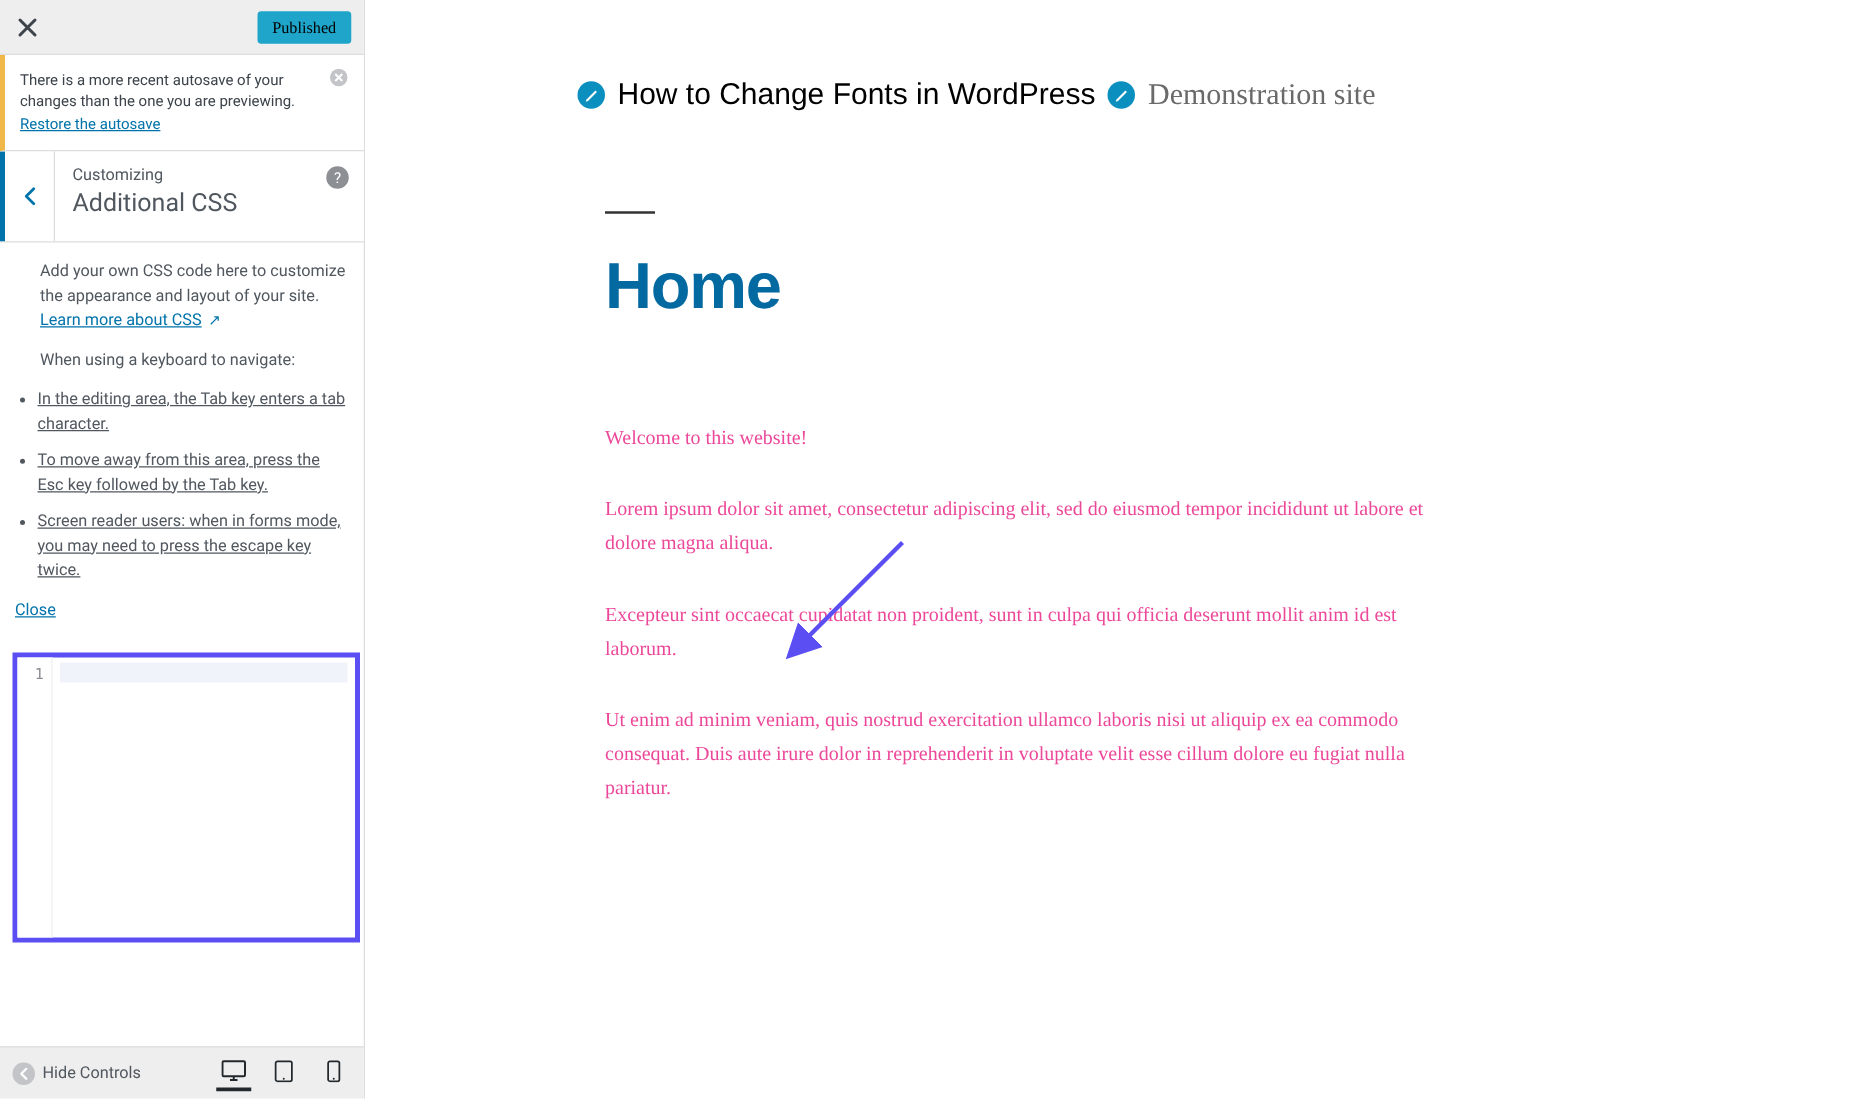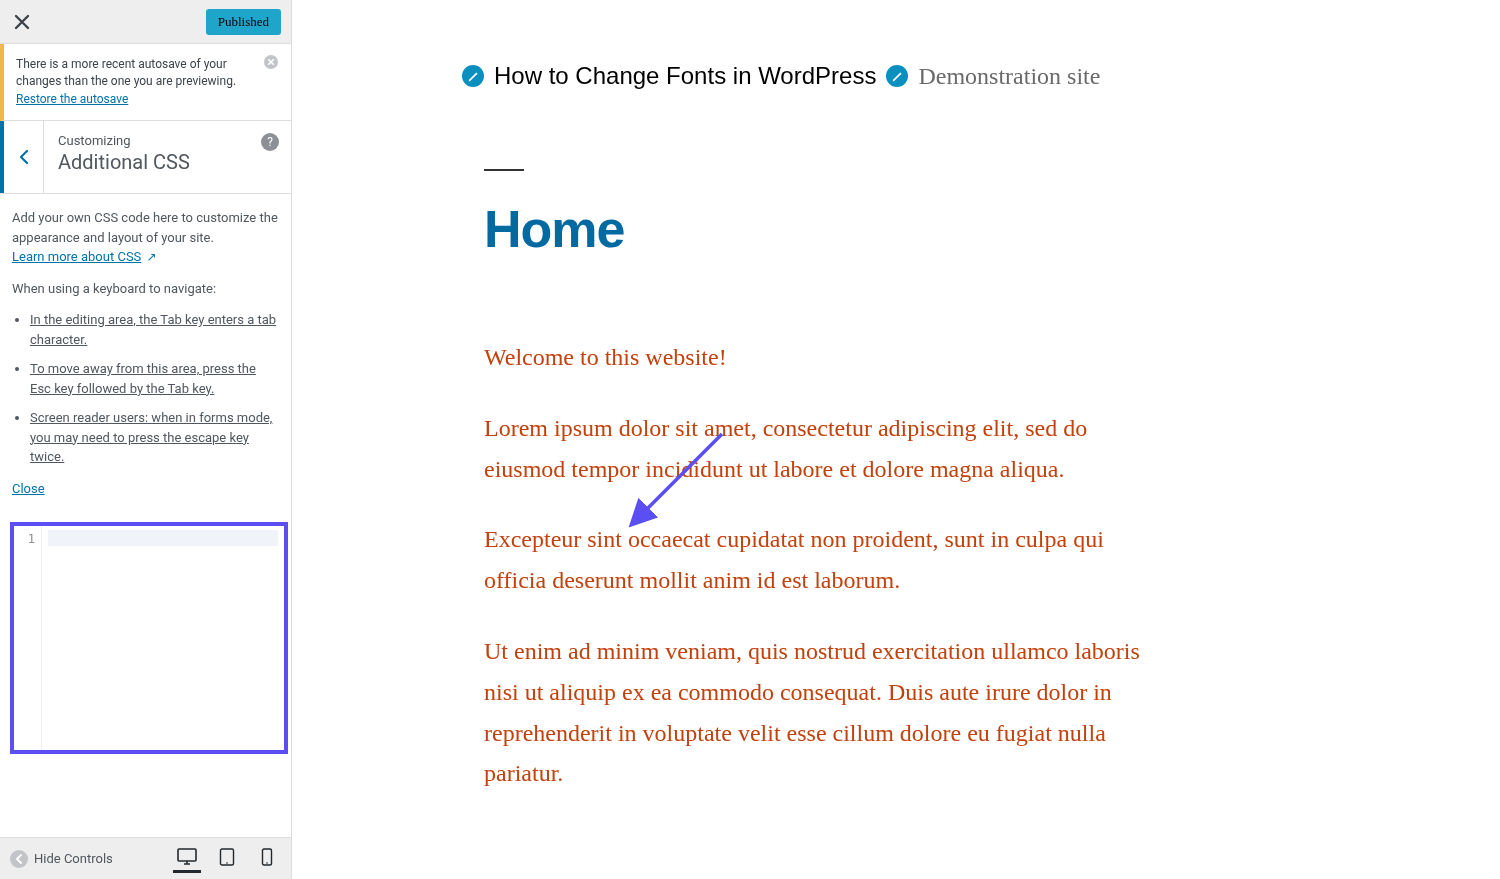--- a/index.html
+++ b/index.html
@@ -17,21 +17,21 @@
   .notice a { color: #0073aa; text-decoration: underline; }
 
   .section-header { display: flex; border-bottom: 1px solid #ddd; background: #fff; }
   .back-btn { width: 44px; min-width:44px; height: 72px; display: flex; align-items: center; justify-content: center; border-right: 1px solid #ddd; border-left: 4px solid #0073aa; cursor: pointer; color: #0073aa; font-size: 18px; }
   .section-titles { padding: 12px 14px; flex: 1; position: relative; }
   .section-eyebrow { font-size: 13px; color: #50575e; margin-bottom: 2px; }
   .section-title { font-size: 20px; font-weight: 400; color: #50575e; }
   .help-btn { position: absolute; top: 12px; right: 12px; width: 18px; height: 18px; border-radius: 50%; background: #8c8f94; color: #fff; font-size: 12px; display: flex; align-items: center; justify-content: center; cursor: pointer; }
 
   .help-body { padding: 14px 12px 8px; font-size: 13px; line-height: 1.5; color: #50575e; }
-  .help-body p { margin-bottom: 12px; }
+  .help-body p { margin-bottom: 12px; margin-left: 20px; }
   .help-body a { color: #0073aa; text-decoration: underline; }
   .help-body ul { margin: 0 0 12px 18px; text-decoration: underline; }
   .help-body li { margin-bottom: 10px; }
   .ext-icon { color:#0073aa; font-size: 12px; margin-left: 2px; }
   .help-close { text-align: left; padding-right: 4px; }
   .help-close a { font-size: 13px; }
 
   .code-area-wrap { margin: 16px 0 0 0; padding: 0 0 0 0; }
   .code-highlight-box { border: 4px solid #5b4ef2; margin: 0 0 0 10px; width: 278px; height: 232px; background: #fff; position: relative; }
   .code-editor { display: flex; height: 100%; font-family: Menlo, Consolas, monospace; font-size: 12px; }
@@ -52,21 +52,21 @@
   .preview-inner { padding: 62px 20px 40px 170px; }
   .site-header { display: flex; align-items: center; gap: 10px; margin-bottom: 79px; }
   .site-title { font-family: -apple-system, Helvetica, Arial, sans-serif; font-size: 24px; font-weight: 500; color: #000; }
   .site-tag { font-family: Georgia, 'Times New Roman', serif; font-size: 24px; color: #6a6a6a; }
   .edit-badge { width: 22px; height: 22px; border-radius: 50%; background: #0a8fbf; color: #fff; display: inline-flex; align-items: center; justify-content: center; cursor: pointer; }
   .edit-badge svg { width: 13px; height: 13px; }
 
   .content { margin-left: 22px; max-width: 660px; }
   .rule { width: 40px; height: 2px; background: #333; margin-bottom: 28px; }
   .page-h1 { font-family: Helvetica, Arial, sans-serif; font-size: 52px; font-weight: 800; letter-spacing: -1px; color: #0369a1; margin-bottom: 78px; }
-  .content p { font-family: Georgia, 'Times New Roman', serif; font-size: 24px; line-height: 1.7; color: #c2410c; margin-bottom: 30px; }
+  .content p { font-family: Georgia, 'Times New Roman', serif; font-size: 16px; line-height: 1.7; color: #ec4899; margin-bottom: 30px; }
 
   .annot-arrow { position: absolute; left: 330px; top: 426px; pointer-events: none; }
 </style>
 </head>
 <body>
 
 <div class="app">
 
   <div class="sidebar">
 

